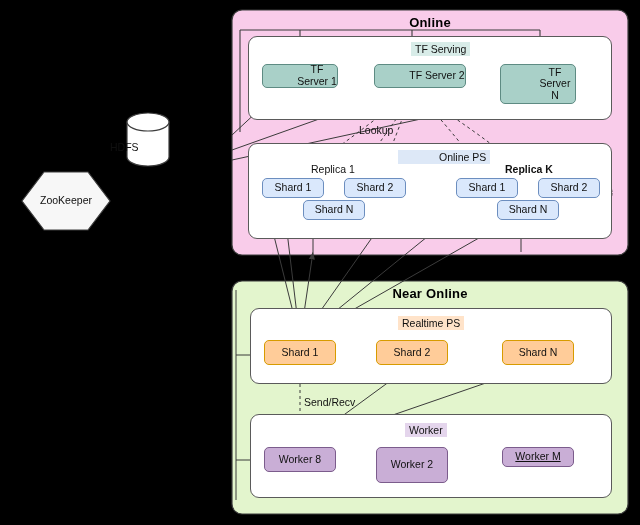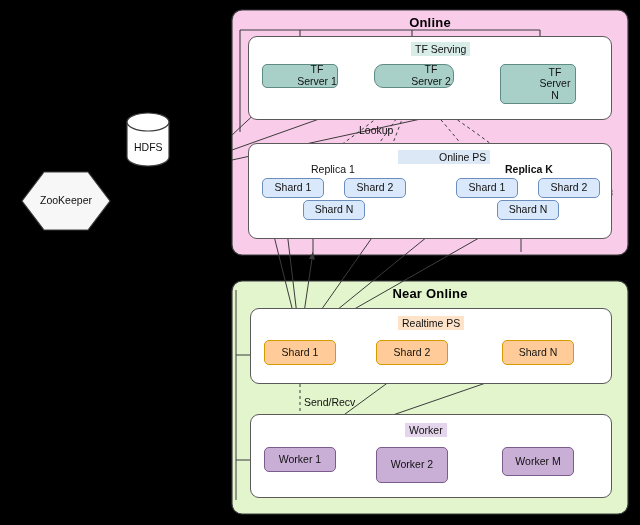--- a/index.html
+++ b/index.html
@@ -112,21 +112,21 @@
 </svg>
 
 <div class="zone" style="left:232px;top:10px;width:396px;height:245px;">
   <div class="zone-title">Online</div>
 </div>
 
 <div class="inner" style="left:248px;top:36px;width:364px;height:84px;"></div>
 <div class="tag tag-teal" style="left:411px;top:42px;">TF Serving</div>
 
 <div class="node n-tf" style="left:262px;top:64px;width:76px;height:24px;">TF Server 1</div>
-<div class="node n-tf" style="left:374px;top:64px;width:80px;height:24px;border-radius:9px;">TF Server 2</div>
+<div class="node n-tf" style="left:374px;top:64px;width:92px;height:24px;">TF Server 2</div>
 <div class="node n-tf" style="left:500px;top:64px;width:76px;height:40px;">TF Server N</div>
 
 <div class="tag tag-plain" style="left:355px;top:123px;">Lookup</div>
 
 <div class="inner" style="left:248px;top:143px;width:364px;height:96px;"></div>
 <div class="tag tag-blue" style="left:398px;top:150px;">Online PS</div>
 
 <div class="ell-label" style="left:311px;top:163px;">Replica 1</div>
 <div class="node n-shard-blue" style="left:262px;top:178px;width:62px;height:20px;">Shard 1</div>
 <div class="node n-shard-blue" style="left:344px;top:178px;width:62px;height:20px;">Shard 2</div>
@@ -146,18 +146,18 @@
 
 <div class="node n-shard-orange" style="left:264px;top:340px;width:72px;height:25px;">Shard 1</div>
 <div class="node n-shard-orange" style="left:376px;top:340px;width:72px;height:25px;">Shard 2</div>
 <div class="node n-shard-orange" style="left:502px;top:340px;width:72px;height:25px;">Shard N</div>
 
 <div class="tag tag-plain" style="left:300px;top:395px;">Send/Recv</div>
 
 <div class="inner" style="left:250px;top:414px;width:362px;height:84px;"></div>
 <div class="tag tag-purple" style="left:405px;top:423px;">Worker</div>
 
-<div class="node n-worker" style="left:264px;top:447px;width:72px;height:25px;">Worker 1</div>
+<div class="node n-worker" style="left:264px;top:447px;width:72px;height:25px;">Worker 8</div>
 <div class="node n-worker" style="left:376px;top:447px;width:72px;height:36px;">Worker 2</div>
-<div class="node n-worker" style="left:502px;top:447px;width:72px;height:29px;">Worker M</div>
+<div class="node n-worker" style="left:502px;top:447px;width:72px;height:20px;text-decoration:underline;">Worker M</div>
 
 <div class="shape-label" style="left:22px;top:194px;width:88px;">ZooKeeper</div>
-<div class="shape-label" style="left:134px;top:141px;width:20px;">HDFS</div>
+<div class="shape-label" style="left:110px;top:141px;width:20px;">HDFS</div>
 
 </body></html>

